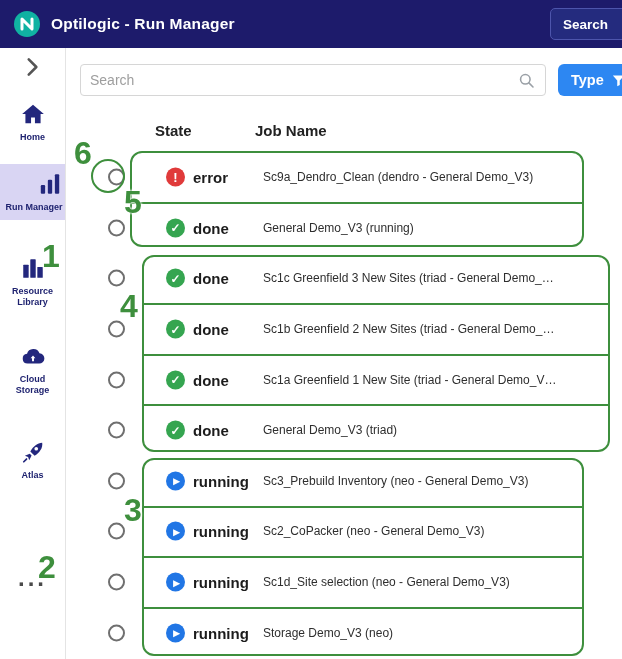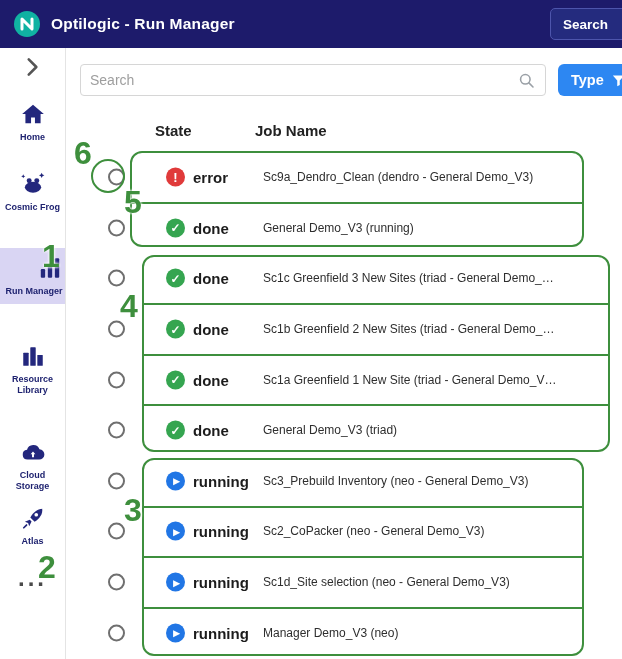--- a/index.html
+++ b/index.html
@@ -94,30 +94,20 @@
         </svg>
     </button>
 
     <div class="nav-item">
       <svg viewBox="0 0 24 24">
           <path d="M12 3.5 L22 12 h-3 v8.5 h-5.2 v-5.2 h-3.6 v5.2 H5 V12 H2 Z" fill="#23277d"></path>
         </svg>
       <span class="nav-label">Home</span>
     </div>
 
-    <div class="nav-item">
-      <svg viewBox="0 0 24 24" fill="#23277d">
-        <circle cx="8.5" cy="9" r="2.3"></circle>
-          <circle cx="15.5" cy="9" r="2.3"></circle>
-        <ellipse cx="12" cy="15" rx="7.5" ry="5"></ellipse>
-        <path d="M20 1.5 l.8 1.7 1.7 .8 -1.7 .8 -.8 1.7 -.8 -1.7 -1.7 -.8 1.7 -.8 Z"></path>
-        <path d="M3 3 l.6 1.3 1.3 .6 -1.3 .6 -.6 1.3 -.6 -1.3 -1.3 -.6 1.3 -.6 Z"></path>
-      </svg>
-      <span class="nav-label">Cosmic Frog</span>
-    </div>
 
     <div class="nav-item active">
       <svg viewBox="0 0 24 24" fill="#23277d">
         <rect x="3.5" y="13" width="4" height="8" rx="1"></rect>
         <rect x="10" y="8" width="4" height="13" rx="1"></rect>
         <rect x="16.5" y="3" width="4" height="18" rx="1"></rect>
       </svg>
       <span class="nav-label">Run Manager</span>
     </div>
 
@@ -223,21 +213,21 @@
       <div class="row st-running">
         <span class="radio"></span>
         <span class="sicon"></span>
         <span class="stext">running</span>
         <span class="job">Sc1d_Site selection (neo - General Demo_V3)</span>
       </div>
       <div class="row st-running">
         <span class="radio"></span>
         <span class="sicon"></span>
         <span class="stext">running</span>
-        <span class="job">Manager Demo_V3 (neo)</span>
+        <span class="job">Storage Demo_V3 (neo)</span>
       </div>
     </div>
   </main>
 
   <div class="ann ann-circle" id="circ6"></div>
   <div class="ann ann-box" id="box5">
     <div class="ann-div" style="top:49px;"></div>
   </div>
   <div class="ann ann-box" id="box4">
     <div class="ann-div" style="top:46px;"></div>

